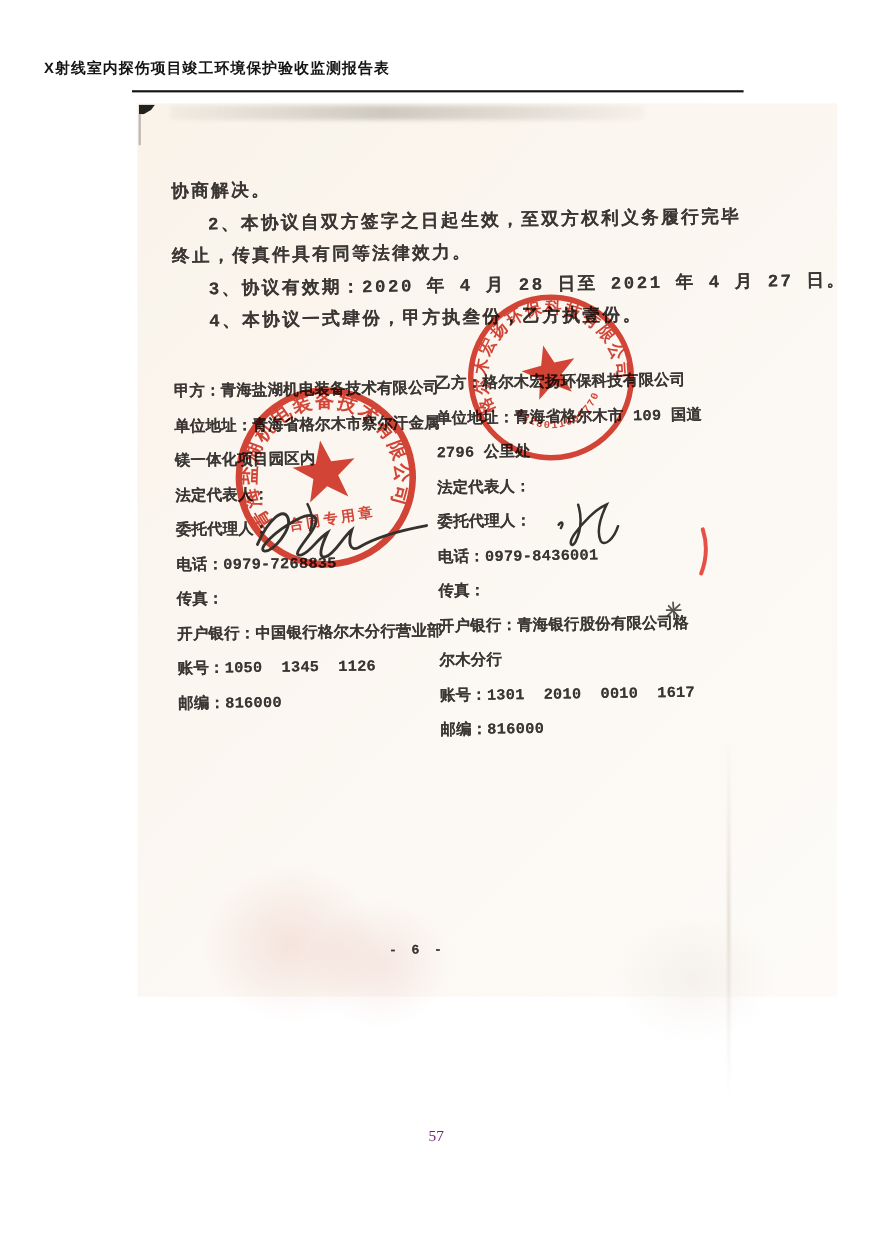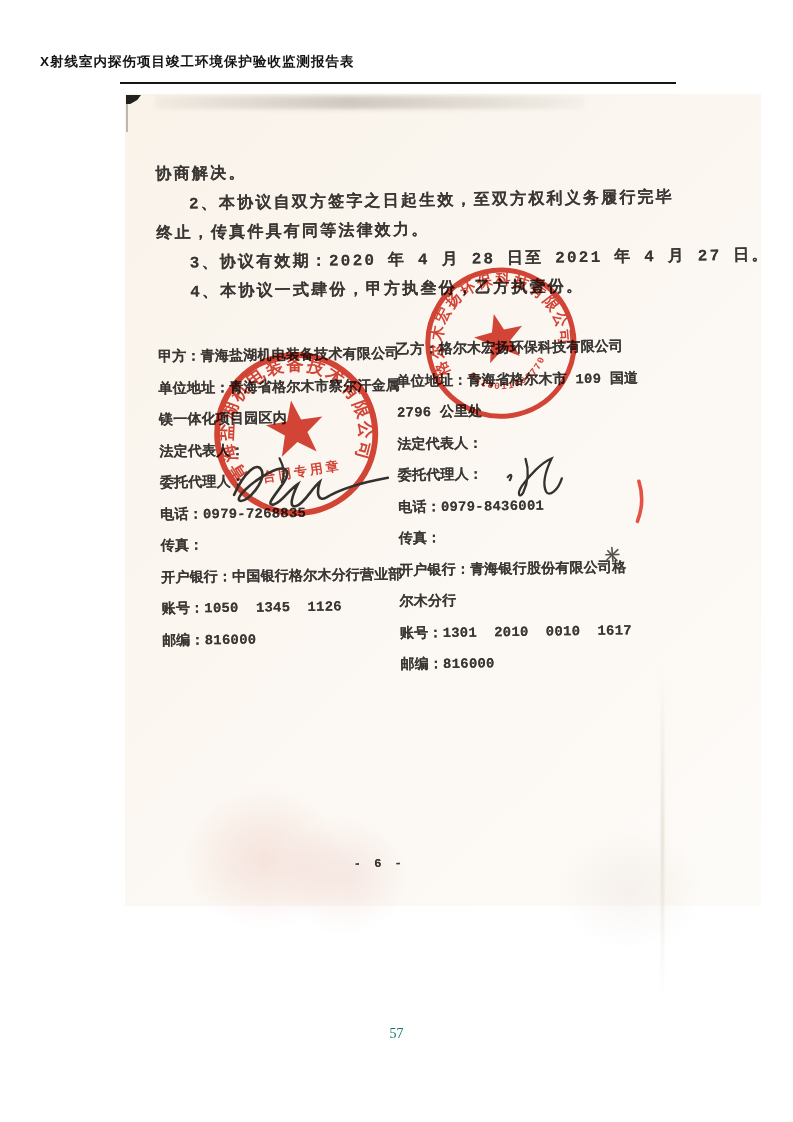--- a/index.html
+++ b/index.html
@@ -45,21 +45,21 @@
   .seal{position:absolute;mix-blend-mode:multiply;opacity:.93;}
   .seal-a{left:85px;top:252px;width:172px;height:172px;transform:rotate(-8deg);}
   .seal-b{left:297px;top:170px;width:160px;height:160px;transform:rotate(-13deg);}
   .sig{position:absolute;}
   .sig-a{left:98px;top:348px;width:170px;height:75px;}
   .sig-b{left:370px;top:358px;width:80px;height:50px;}
   .red-pen-mark{left:505px;top:387px;width:14px;height:46px;}
   .ink-mark{left:478px;top:454px;width:16px;height:18px;}
   
   .page-number{position:absolute;top:1026px;left:0;width:793px;text-align:center;
-        font-family:"Liberation Serif",serif;font-size:14px;color:#0f766e;}
+        font-family:"Liberation Serif",serif;font-size:14px;color:#701a75;}
 </style>
 </head>
 <body>
 
 <div class="page">
 
   <div class="header-title">X射线室内探伤项目竣工环境保护验收监测报告表</div>
   <div class="header-rule"></div>
 
   <div class="scan">

